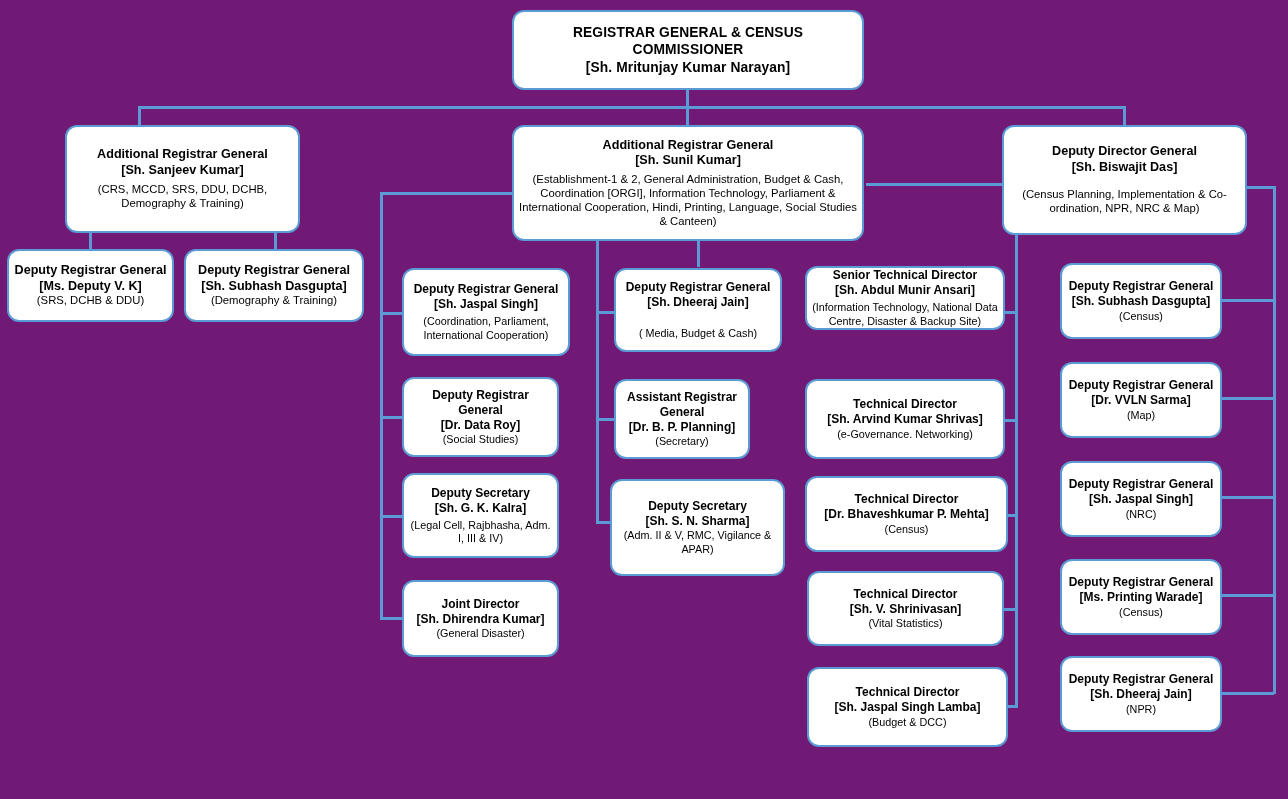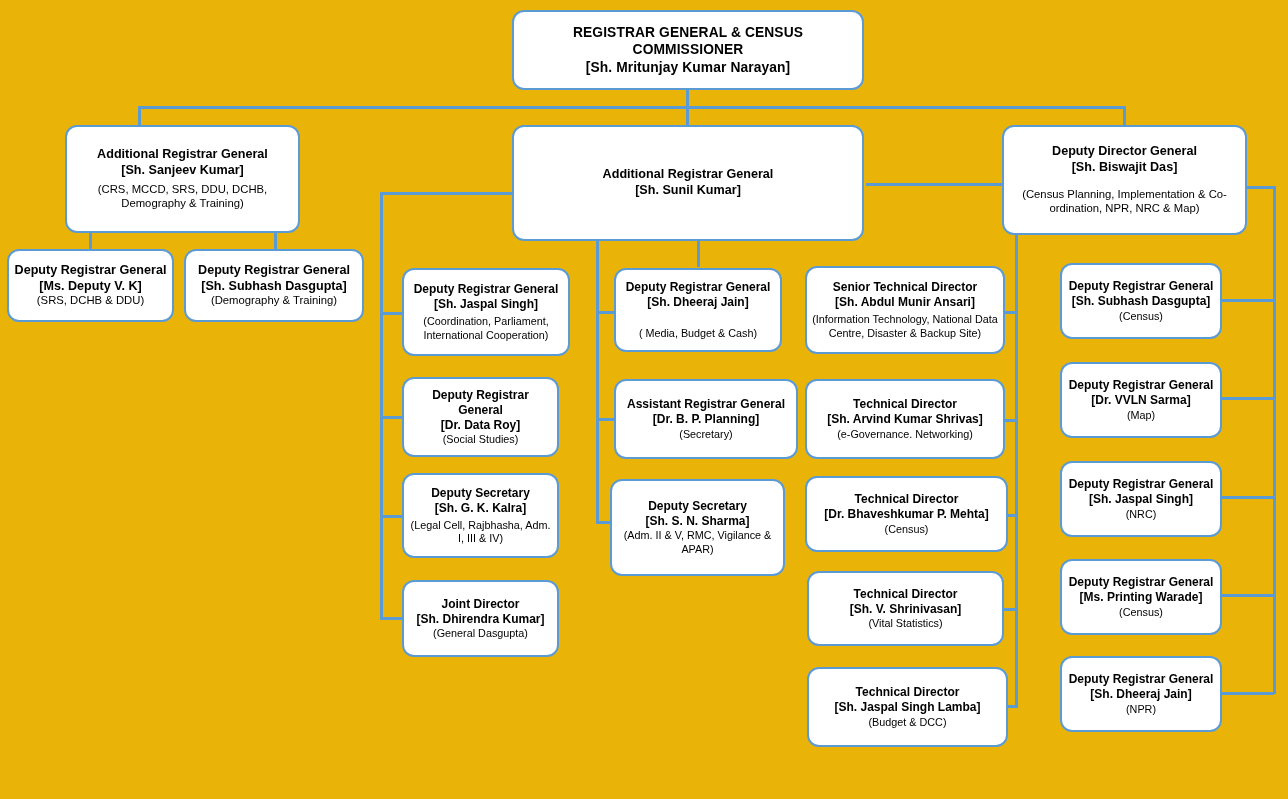--- a/index.html
+++ b/index.html
@@ -6,21 +6,21 @@
   html, body {
     margin: 0;
     padding: 0;
     background: #ffffff;
   }
   #chart {
     position: relative;
     width: 1288px;
     height: 799px;
     font-family: "Liberation Sans", sans-serif;
-    background: #eab308;
+    background: #701a75;
     overflow: hidden;
   }
   .node {
     position: absolute;
     box-sizing: border-box;
     border: 2px solid #5B9BD5;
     border-radius: 12px;
     background: #ffffff;
     display: flex;
     flex-direction: column;
@@ -113,20 +113,21 @@
 
   <div class="node s12 gapscope" style="left:65px; top:125px; width:235px; height:108px;">
     <div class="title">Additional Registrar General</div>
     <div class="person">[Sh. Sanjeev Kumar]</div>
     <div class="scope">(CRS, MCCD, SRS, DDU, DCHB, Demography &amp; Training)</div>
   </div>
 
   <div class="node s12 gapscope" style="left:512px; top:125px; width:352px; height:116px;">
     <div class="title">Additional Registrar General</div>
     <div class="person">[Sh. Sunil Kumar]</div>
+    <div class="scope">(Establishment-1 &amp; 2, General Administration, Budget &amp; Cash, Coordination [ORGI], Information Technology, Parliament &amp; International Cooperation, Hindi, Printing, Language, Social Studies &amp; Canteen)</div>
   </div>
 
   <div class="node s12" style="left:1002px; top:125px; width:245px; height:110px;">
     <div class="title">Deputy Director General</div>
     <div class="person">[Sh. Biswajit Das]</div>
     <div class="scope" style="margin-top:12px;">(Census Planning, Implementation &amp; Co-ordination, NPR, NRC &amp; Map)</div>
   </div>
 
   <div class="node s12" style="left:7px; top:249px; width:167px; height:73px;">
     <div class="title">Deputy Registrar General</div>
@@ -154,42 +155,42 @@
 
   <div class="node s11" style="left:402px; top:473px; width:157px; height:85px;">
     <div class="title">Deputy Secretary</div>
     <div class="person">[Sh.  G. K. Kalra]</div>
     <div class="scope" style="margin-top:3px;">(Legal Cell, Rajbhasha, Adm. I, III &amp; IV)</div>
   </div>
 
   <div class="node s11" style="left:402px; top:580px; width:157px; height:77px;">
     <div class="title">Joint Director</div>
     <div class="person gap6">[Sh. Dhirendra Kumar]</div>
-    <div class="scope">(General Dasgupta)</div>
+    <div class="scope">(General Disaster)</div>
   </div>
 
   <div class="node s11" style="left:614px; top:268px; width:168px; height:84px;">
     <div class="title">Deputy Registrar General</div>
     <div class="person gap6">[Sh. Dheeraj Jain]</div>
     <div class="scope" style="margin-top:16px;">( Media, Budget &amp; Cash)</div>
   </div>
 
-  <div class="node s11" style="left:614px; top:379px; width:184px; height:80px;">
+  <div class="node s11" style="left:614px; top:379px; width:136px; height:80px;">
     <div class="title">Assistant Registrar General</div>
     <div class="person gap6">[Dr. B. P. Planning]</div>
     <div class="scope">(Secretary)</div>
   </div>
 
   <div class="node s11" style="left:610px; top:479px; width:175px; height:97px;">
     <div class="title">Deputy Secretary</div>
     <div class="person gap6">[Sh. S. N. Sharma]</div>
     <div class="scope" style="">(Adm. II &amp; V, RMC, Vigilance &amp; APAR)</div>
   </div>
 
-  <div class="node s11" style="left:805px; top:266px; width:200px; height:88px;">
+  <div class="node s11" style="left:805px; top:266px; width:200px; height:64px;">
     <div class="title">Senior Technical Director</div>
     <div class="person">[Sh. Abdul Munir Ansari]</div>
     <div class="scope" style="margin-top:3px;">(Information Technology, National Data Centre, Disaster &amp; Backup Site)</div>
   </div>
 
   <div class="node s11" style="left:805px; top:379px; width:200px; height:80px;">
     <div class="title">Technical Director</div>
     <div class="person gap6">[Sh. Arvind Kumar Shrivas]</div>
     <div class="scope">(e-Governance. Networking)</div>
   </div>

